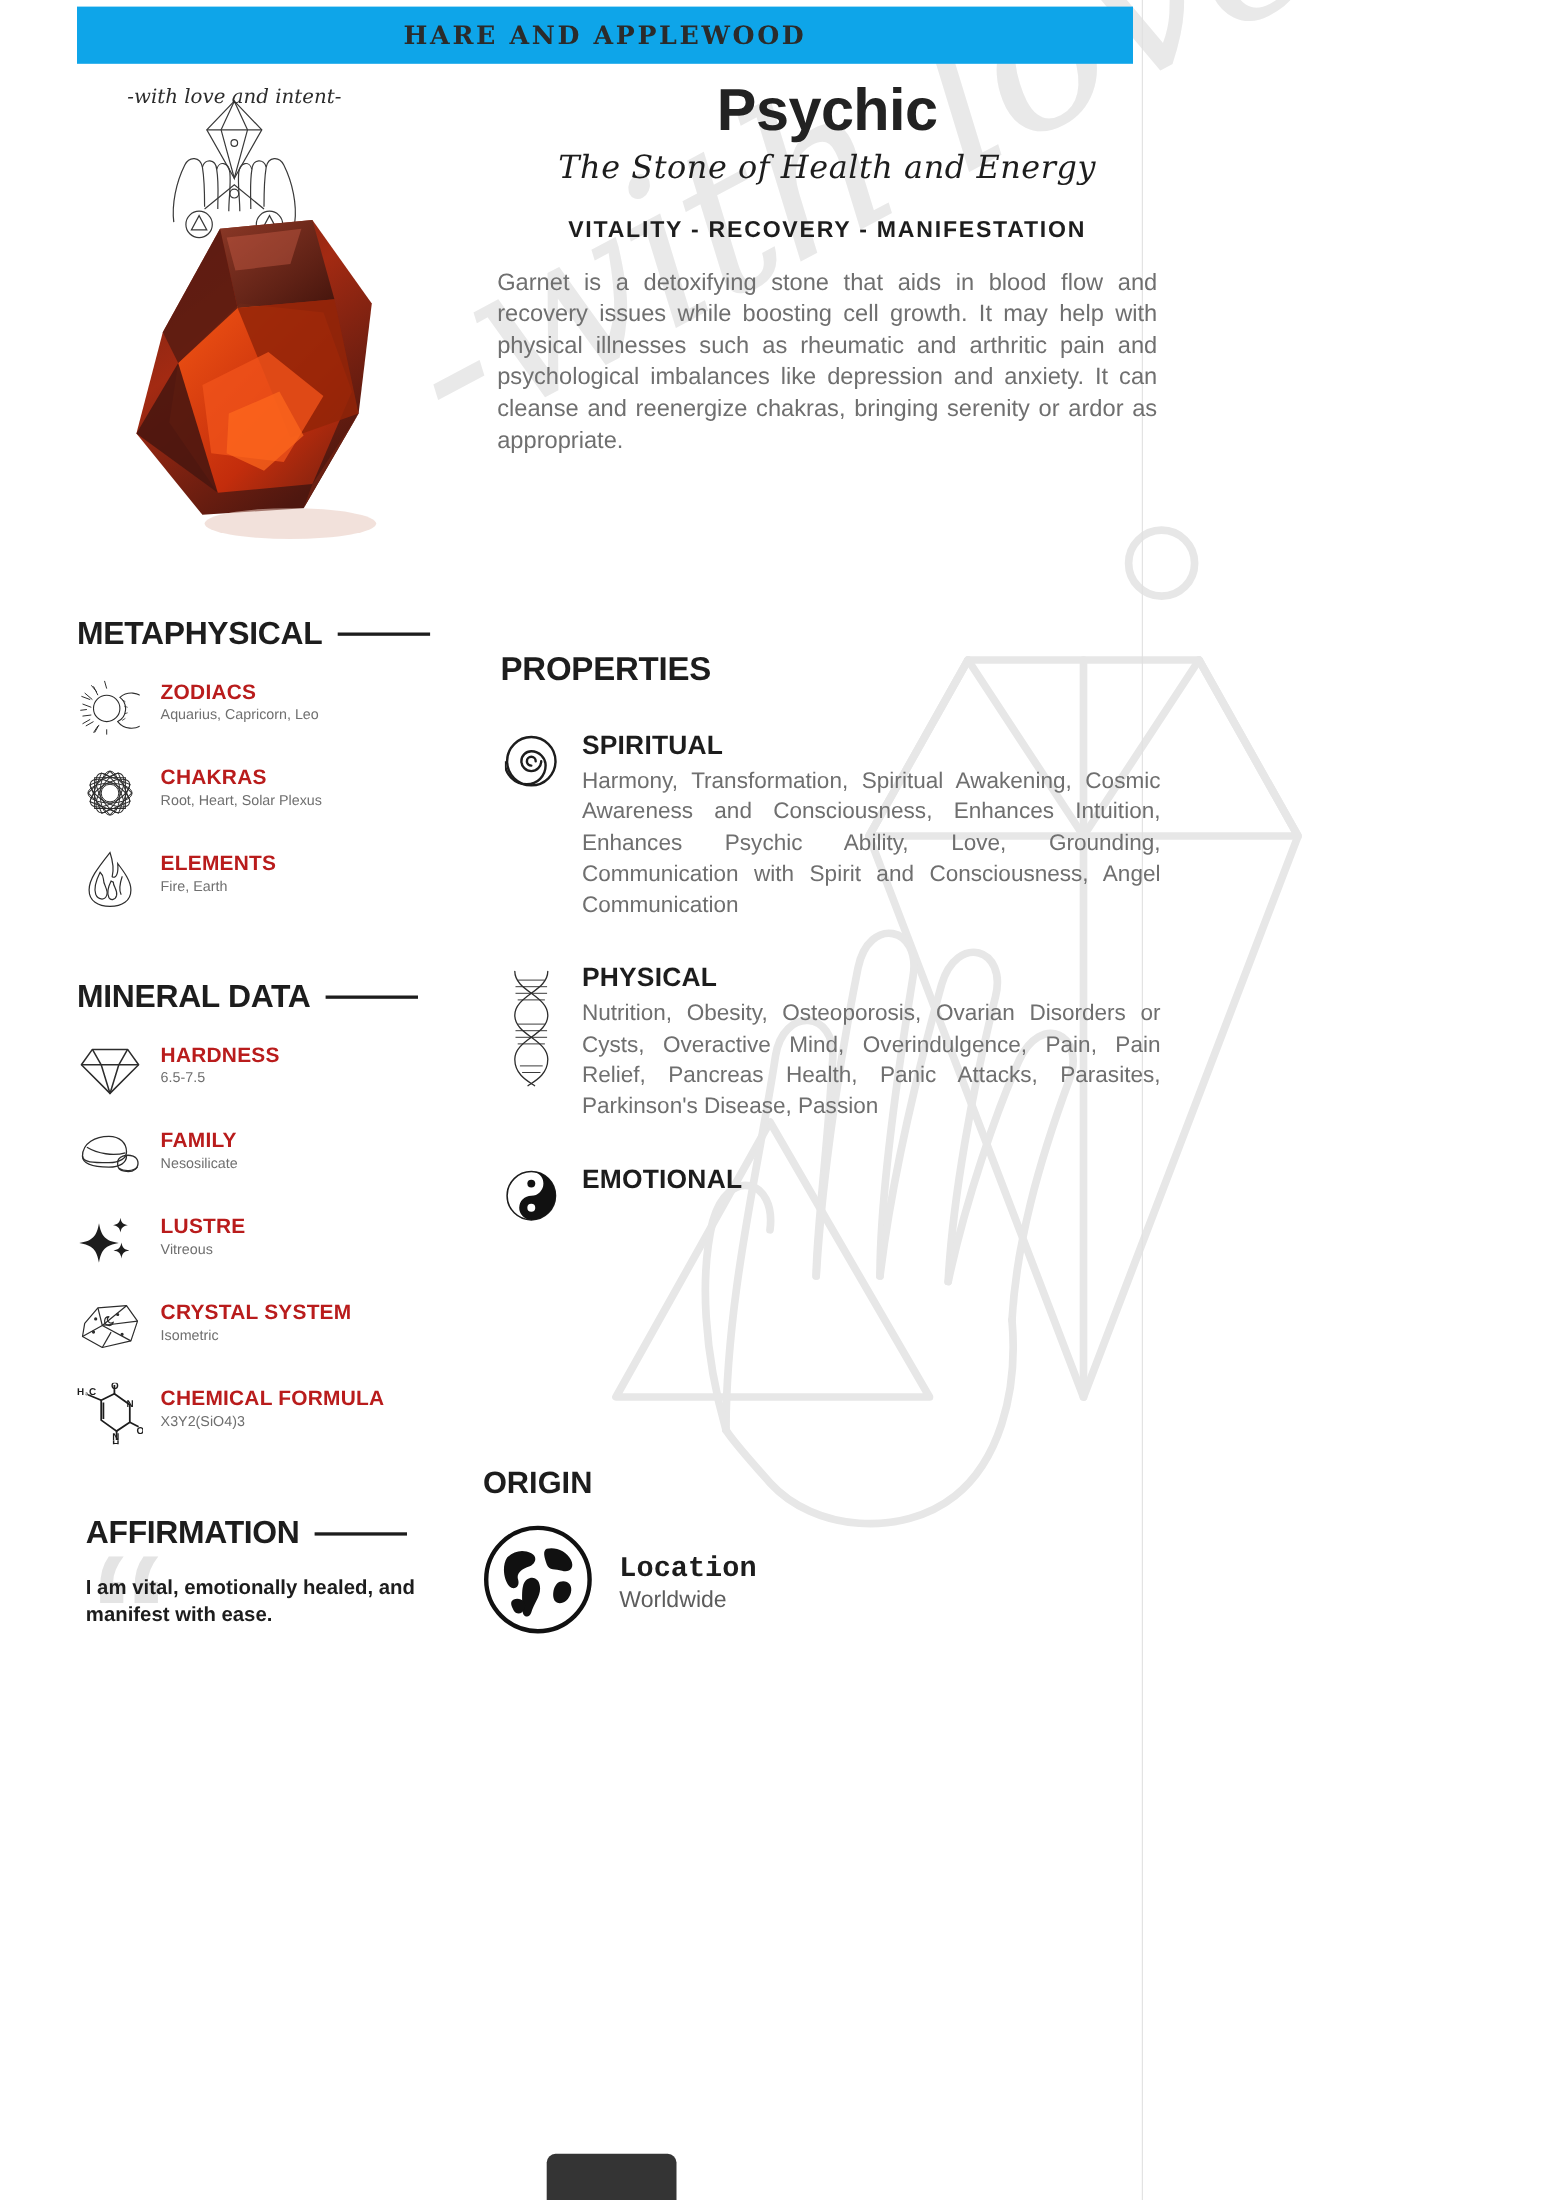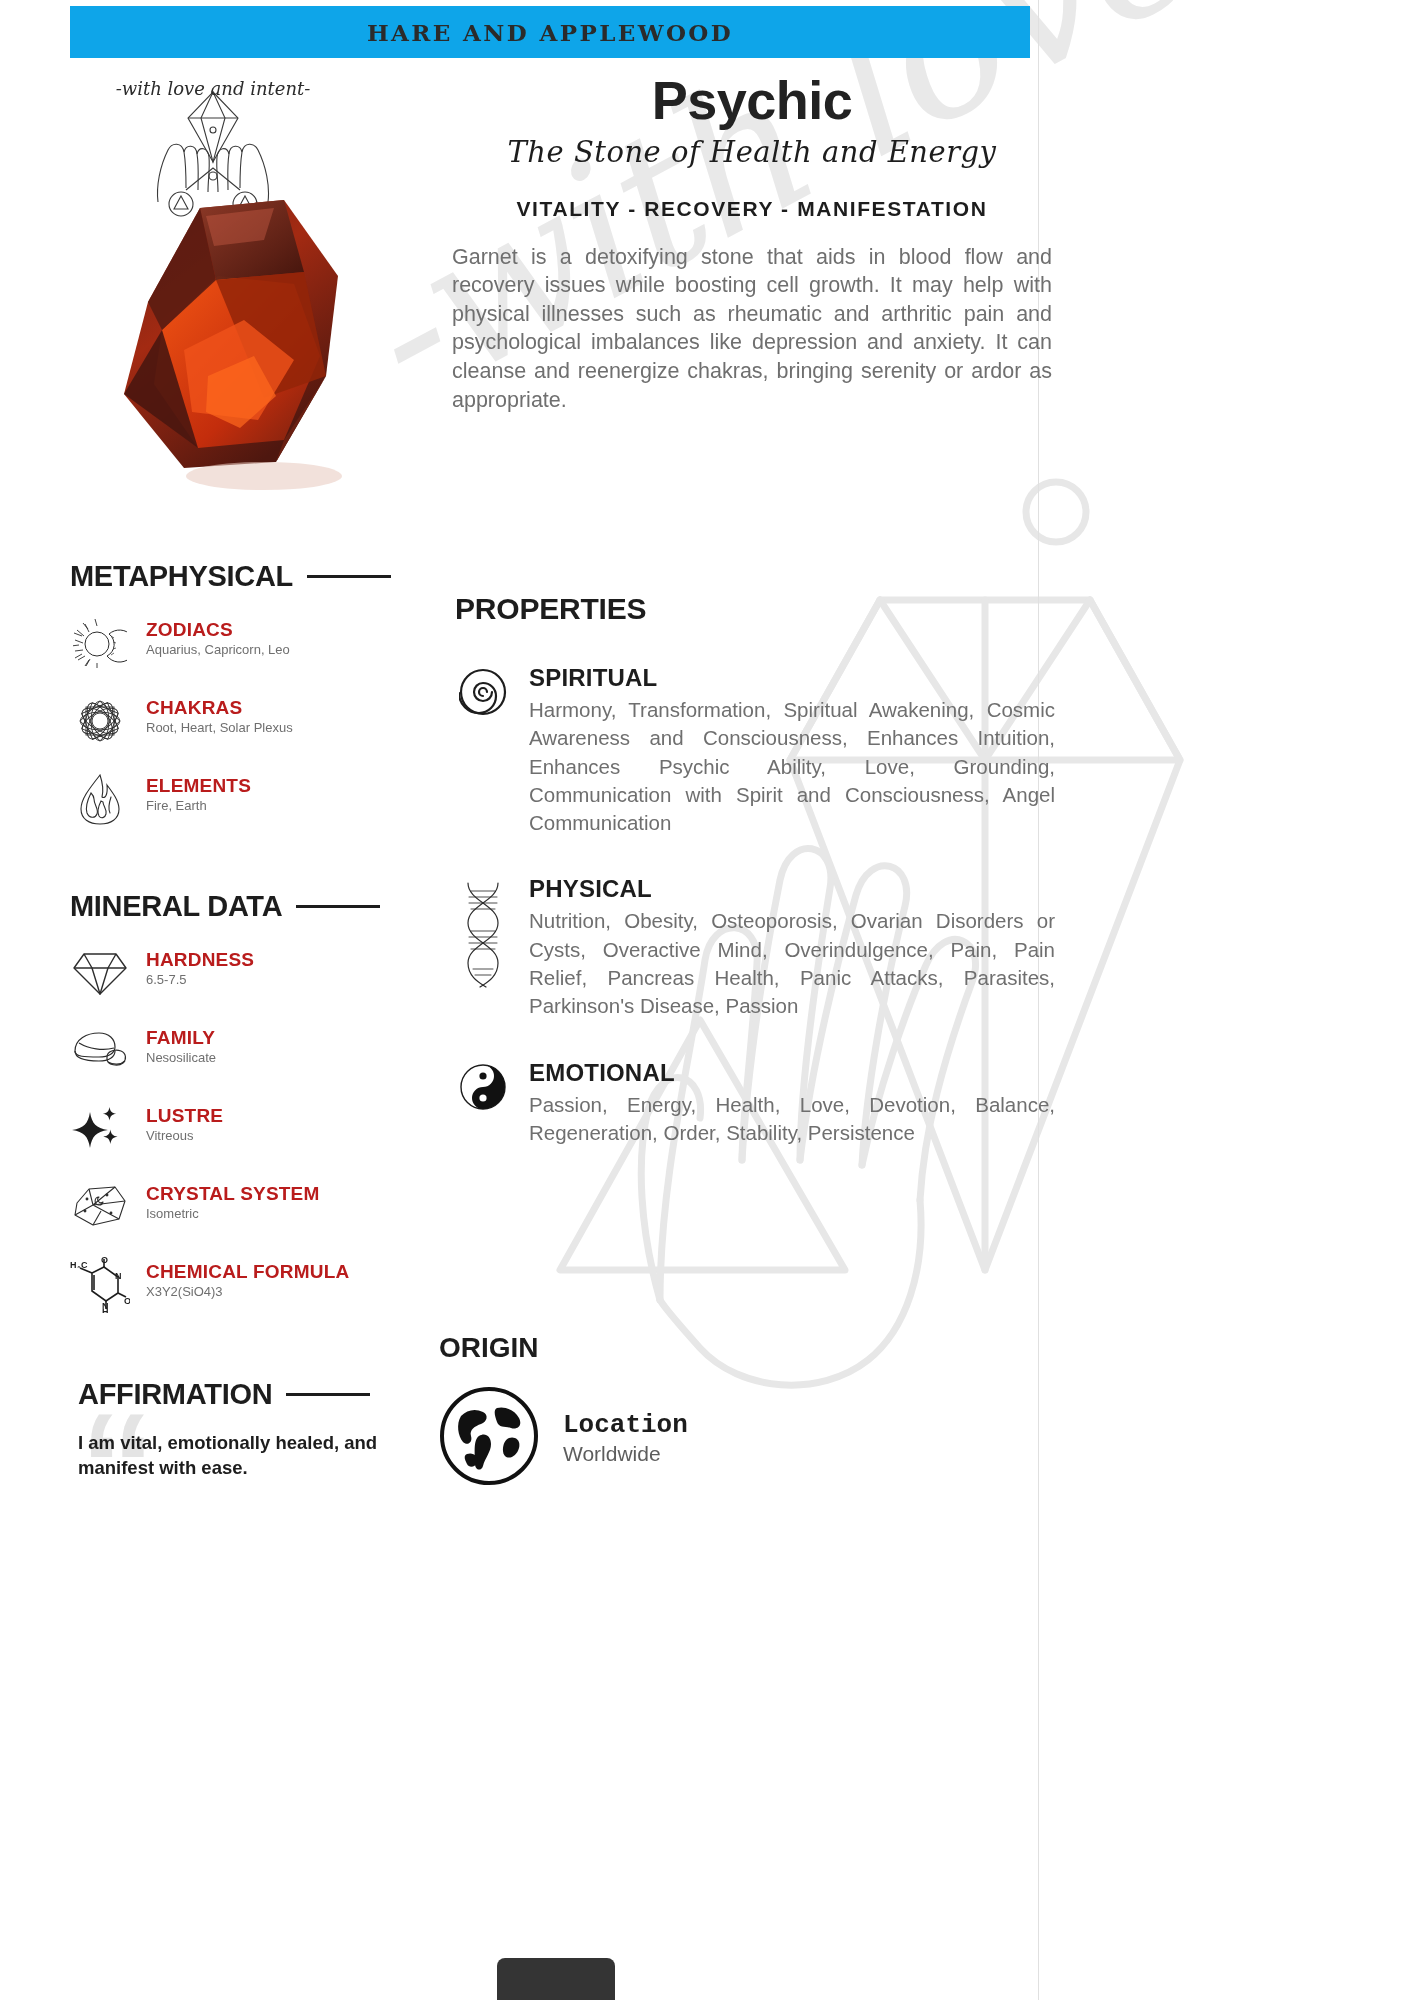--- a/index.html
+++ b/index.html
@@ -614,21 +614,20 @@
       <span class="prop-icon">
         <svg width="48" height="48" viewBox="0 0 48 48">
           <circle cx="24" cy="24" r="22" fill="#ffffff" stroke="#1d1d1d" stroke-width="1.4"></circle>
           <path d="M24 2 a22 22 0 0 1 0 44 a11 11 0 0 1 0 -22 a11 11 0 0 0 0 -22z" fill="#111111"></path>
           <circle cx="24" cy="13" r="3.6" fill="#111111"></circle>
           <circle cx="24" cy="35" r="3.6" fill="#ffffff"></circle>
         </svg>
       </span>
       <span class="prop-body">
         <span class="prop-head" style="display:block">EMOTIONAL</span>
-        <span class="prop-text" style="display:block">Passion, Energy, Health, Love, Devotion, Balance, Regeneration, Order, Stability, Persistence</span>
       </span>
     </div>
   </div>
 
   <div class="affirm">
     <div class="sec-head">
       <span class="label">AFFIRMATION</span>
       <span class="rule"></span>
     </div>
     <div class="affirm-quote-mark">“</div>

